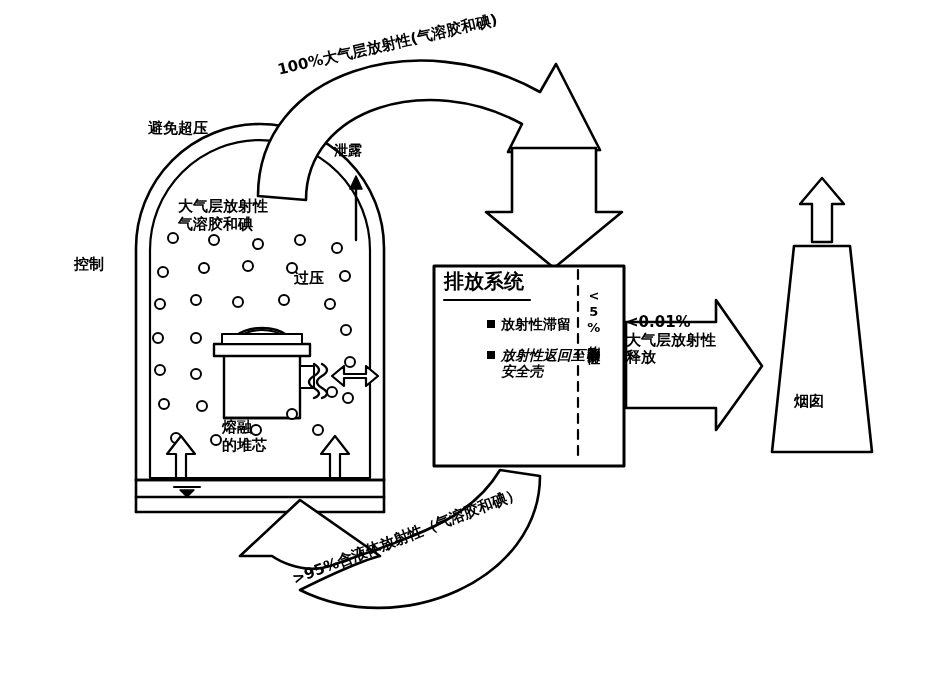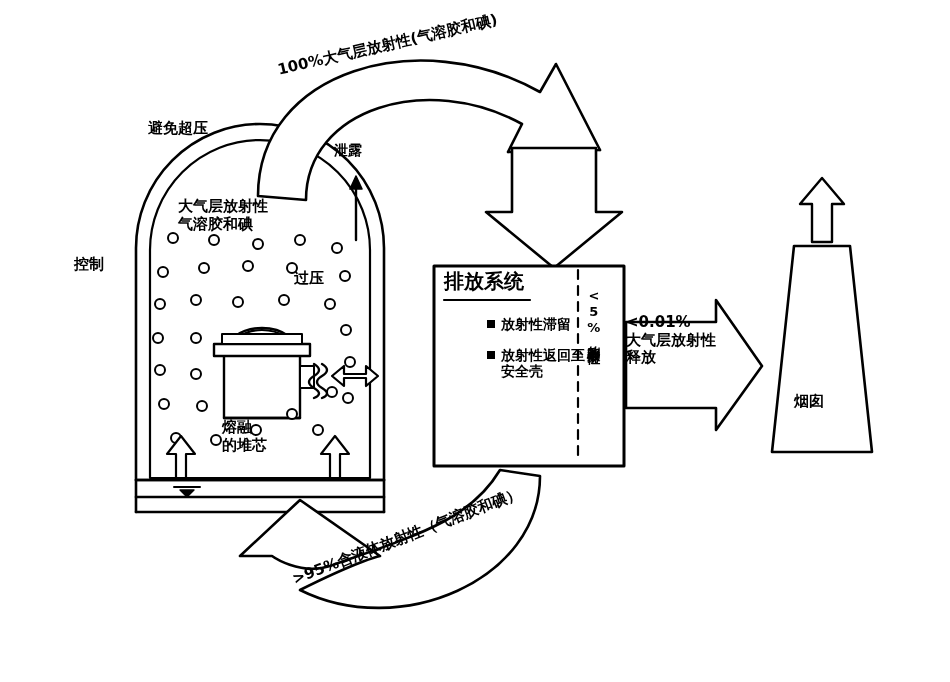--- a/index.html
+++ b/index.html
@@ -228,21 +228,21 @@
 
   <div class="lbl s16 left" style="left:444px; top:270px;">排放系统</div>
 
   <div style="position:absolute; left:444px; top:316px; width:128px;">
     <div class="bullet-row" style="margin-bottom:14px;">
       <div class="bsq"></div>
       <div class="lbl s14" style="position:static;">放射性滞留</div>
     </div>
     <div class="bullet-row">
       <div class="bsq"></div>
-      <div class="lbl s14" style="position:static;">放射性返回至
+      <div class="lbl s14" style="position:static;font-style:italic;">放射性返回至
 安全壳</div>
     </div>
   </div>
 
   <div class="lbl s13 vert" style="left:586px; top:288px; height:170px;">&lt;5%的剩余放射性</div>
 
   <div class="lbl s15" style="left:276px; top:62px; width:330px; transform: rotate(-13deg); transform-origin: 0 0;">100%大气层放射性(气溶胶和碘)</div>
 
   <div class="lbl s15" style="left:290px; top:572px; width:370px; transform: rotate(-21deg); transform-origin: 0 0;">&gt;95%含液体放射性（气溶胶和碘）</div>
 

